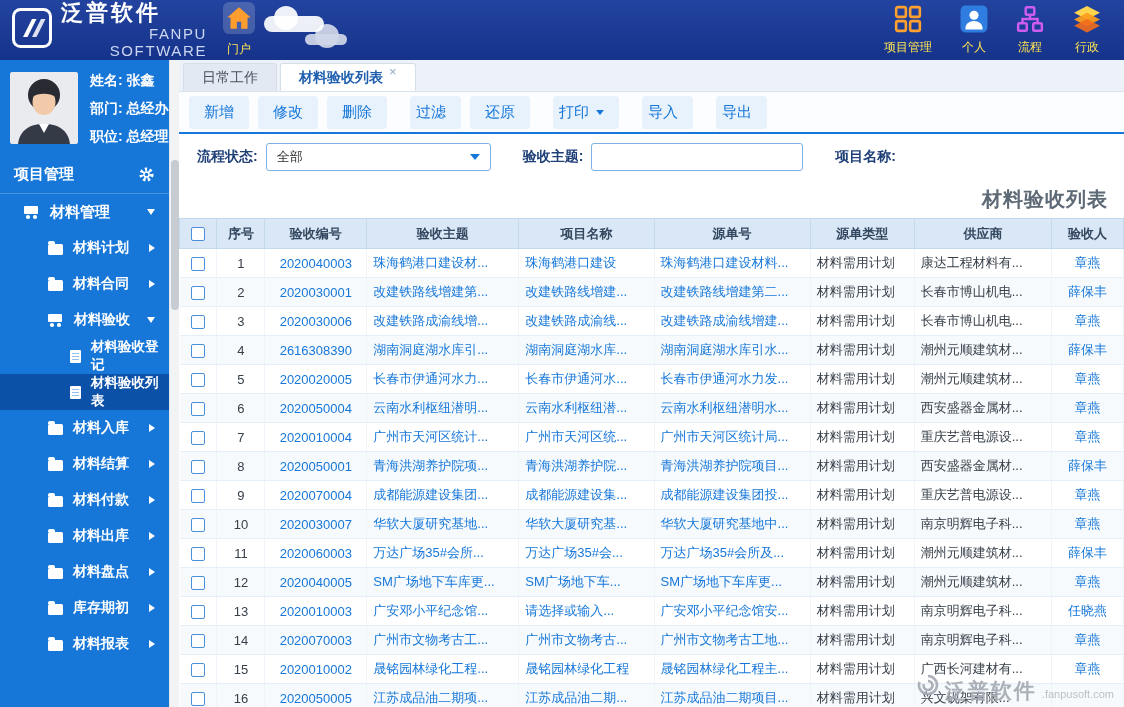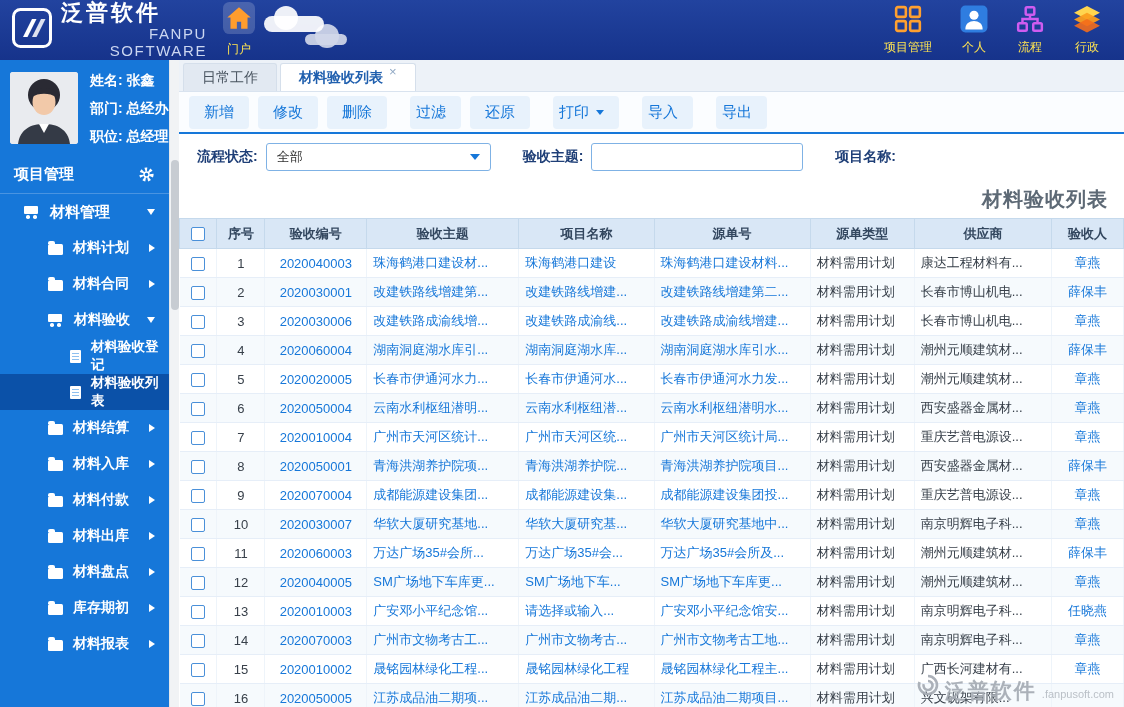--- a/index.html
+++ b/index.html
@@ -217,26 +217,26 @@
           <div class="menu-item lv3">
             <span class="mi file-icon"></span>
             <span class="mi-label">材料验收登记</span>
           </div>
           <div class="menu-item lv3 selected">
             <span class="mi file-icon"></span>
             <span class="mi-label">材料验收列表</span>
           </div>
           <div class="menu-item lv2">
             <span class="mi folder-icon"></span>
+            <span class="mi-label">材料入库</span>
+            <span class="arrow right"></span>
+          </div>
+          <div class="menu-item lv2">
+            <span class="mi folder-icon"></span>
             <span class="mi-label">材料结算</span>
-            <span class="arrow right"></span>
-          </div>
-          <div class="menu-item lv2">
-            <span class="mi folder-icon"></span>
-            <span class="mi-label">材料入库</span>
             <span class="arrow right"></span>
           </div>
           <div class="menu-item lv2">
             <span class="mi folder-icon"></span>
             <span class="mi-label">材料付款</span>
             <span class="arrow right"></span>
           </div>
           <div class="menu-item lv2">
             <span class="mi folder-icon"></span>
             <span class="mi-label">材料出库</span>
@@ -373,21 +373,21 @@
                 <td><a class="lnk">改建铁路成渝线增...</a></td>
                 <td><a class="lnk">改建铁路成渝线...</a></td>
                 <td><a class="lnk">改建铁路成渝线增建...</a></td>
                 <td>材料需用计划</td>
                 <td>长春市博山机电...</td>
                 <td class="c-insp"><a class="lnk">章燕</a></td>
               </tr>
               <tr>
                 <td class="c-check"><span class="cb"></span></td>
                 <td class="c-seq">4</td>
-                <td class="c-code"><a class="lnk">2020060004</a></td>
+                <td class="c-code"><a class="lnk">2616308390</a></td>
                 <td><a class="lnk">湖南洞庭湖水库引...</a></td>
                 <td><a class="lnk">湖南洞庭湖水库...</a></td>
                 <td><a class="lnk">湖南洞庭湖水库引水...</a></td>
                 <td>材料需用计划</td>
                 <td>潮州元顺建筑材...</td>
                 <td class="c-insp"><a class="lnk">薛保丰</a></td>
               </tr>
               <tr>
                 <td class="c-check"><span class="cb"></span></td>
                 <td class="c-seq">5</td>

